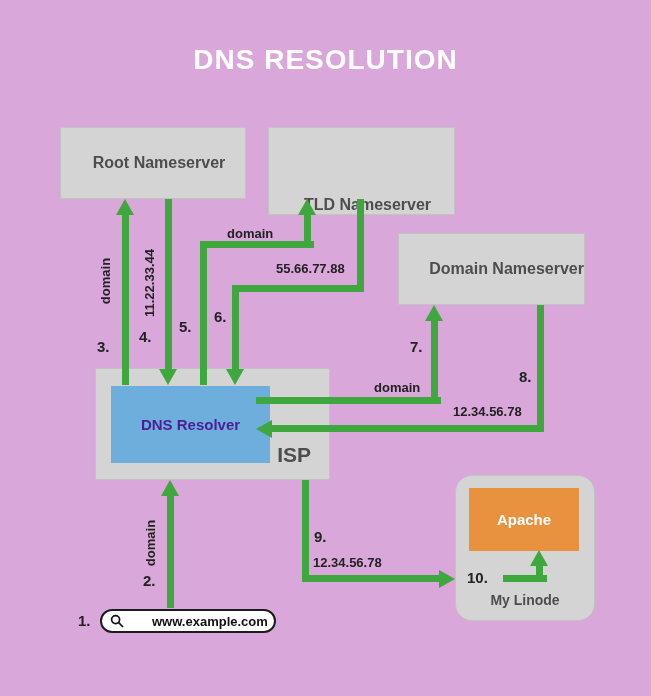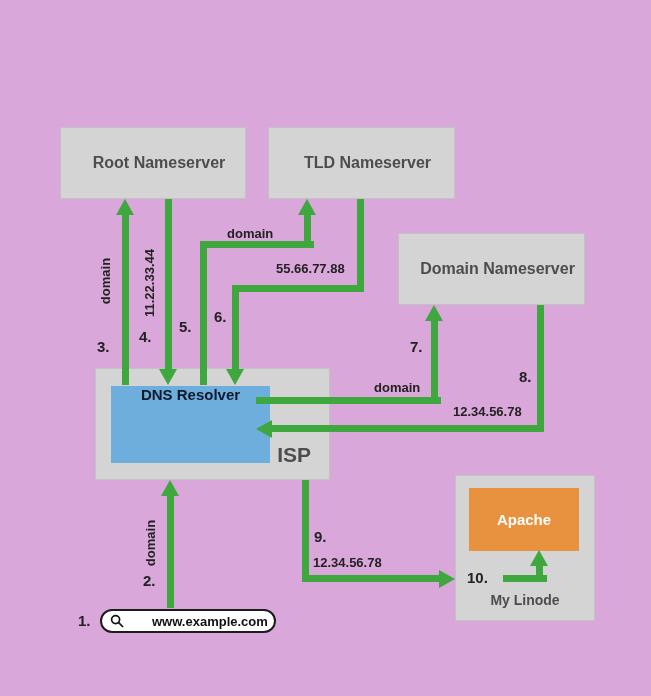--- a/index.html
+++ b/index.html
@@ -27,22 +27,22 @@
     font-weight:bold; font-size:16px;padding-left:12px;
   }
   .isp-box { display:block; }
   .isp-label {
     position:absolute; right:18px; bottom:12px;
     font-size:21px; font-weight:bold; color:var(--box-text,#4d4d4d);
   }
   .resolver {
     position:absolute; left:15px; top:17px; width:159px; height:77px;
     background: var(--resolver-fill,#6eaedd);
-    display:flex; justify-content:center;
-    color:#0f172a; font-weight:bold; font-size:15px;
+    display:flex; align-items:center; justify-content:center;
+    color:#4c1d95; font-weight:bold; font-size:15px;
   }
   .linode-box { display:block; }
   .apache {
     position:absolute; left:13px; top:12px; width:110px; height:63px;
     background: var(--apache-fill,#e8923f);
     display:flex; align-items:center; justify-content:center;
     color:#ffffff; font-weight:bold; font-size:15px;
   }
   .linode-label {
     position:absolute; left:0; right:0; bottom:12px;
@@ -75,41 +75,42 @@
   .searchbox .url {
     font-size:13px; font-weight:bold; color:#111111;margin-left:23px;
   }
   .search-icon { display:flex; align-items:center; }
 </style>
 </head>
 <body>
 
 <div class="canvas">
 
+  <div class="title">DNS RESOLUTION</div>
 
   <div class="gbox" style="left:60px; top:127px; width:186px; height:72px;">
     <span>Root Nameserver</span>
   </div>
 
-  <div class="gbox" style="left:268px; top:127px; width:187px; height:72px;">
+  <div class="gbox" style="left:268px; top:127px; width:187px; height:88px;align-items:flex-end;">
     <span>TLD Nameserver</span>
   </div>
 
-  <div class="gbox" style="left:398px; top:233px; width:187px; height:72px;">
+  <div class="gbox" style="left:398px; top:233px; width:187px; height:72px;justify-content:flex-end;">
     <span>Domain Nameserver</span>
   </div>
 
   <div class="gbox isp-box" style="left:95px; top:368px; width:235px; height:112px;">
     <div class="resolver">
       <span>DNS Resolver</span>
     </div>
     <div class="isp-label">ISP</div>
   </div>
 
-  <div class="gbox linode-box" style="left:455px; top:475px; width:140px; height:146px;">
+  <div class="gbox linode-box" style="left:455px; top:475px; width:140px; height:146px;border-radius:17px;">
     <div class="apache">
       <span>Apache</span>
     </div>
     <div class="linode-label">My Linode</div>
   </div>
 
   <div class="seg" style="left:122px; top:214px; width:7px; height:171px;"></div>
   <div class="ah ah-up" style="left:116px; top:199px;"></div>
 
   <div class="seg" style="left:165px; top:199px; width:7px; height:172px;"></div>

